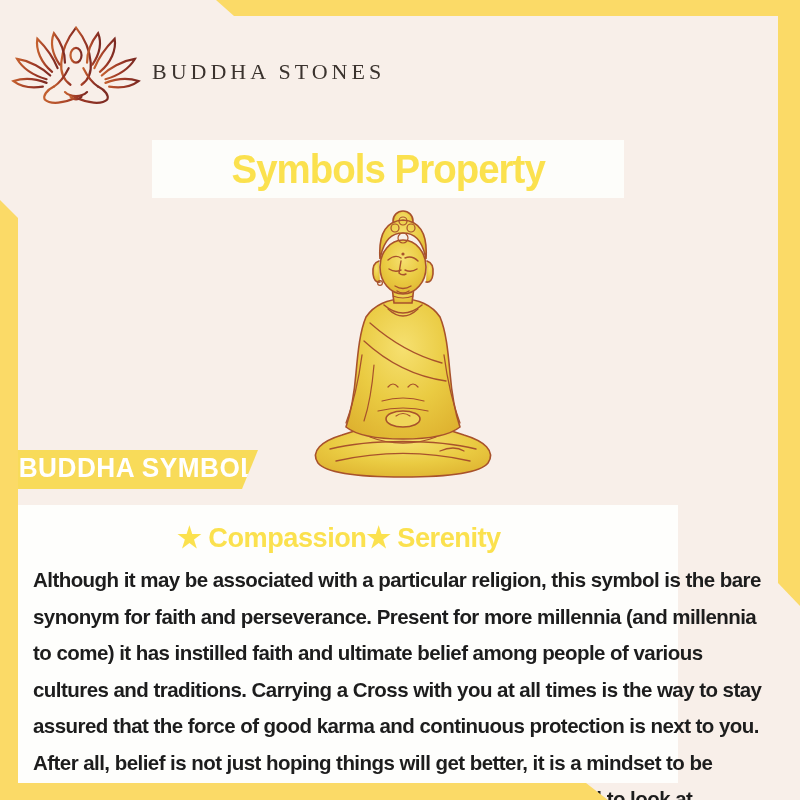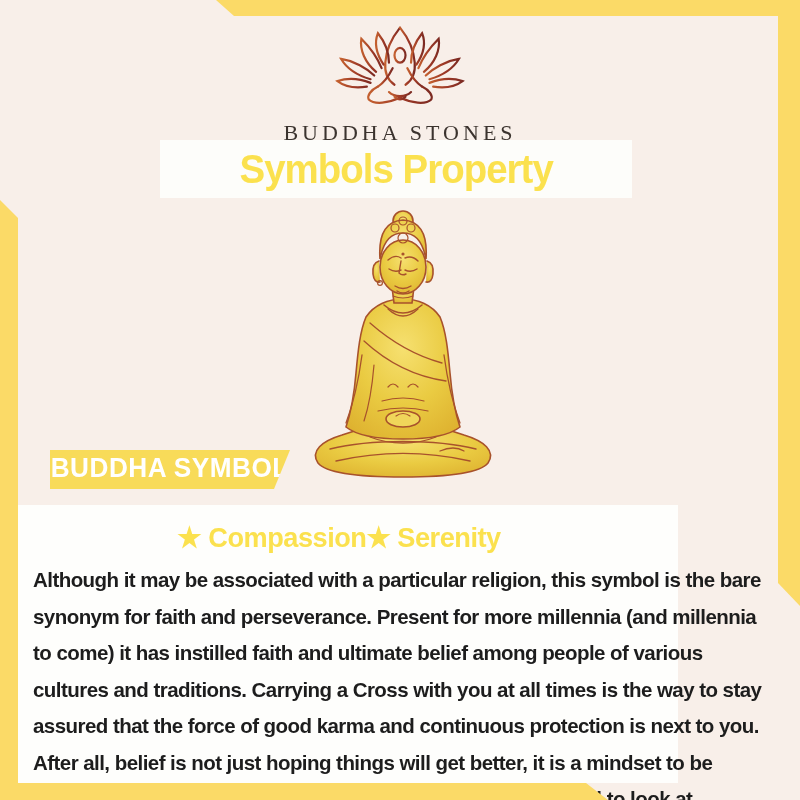--- a/index.html
+++ b/index.html
@@ -14,38 +14,38 @@
     clip-path:polygon(216px 0,800px 0,800px 16px,234px 16px);}
   .frame-right{left:778px;top:0;width:22px;height:606px;
     clip-path:polygon(0 0,22px 0,22px 606px,0 583px);}
   .frame-left{left:0;top:200px;width:18px;height:600px;
     clip-path:polygon(0 0,18px 18px,18px 600px,0 600px);}
   .frame-bottom{left:0;top:783px;width:620px;height:17px;
     clip-path:polygon(0 0,586px 0,608px 17px,0 17px);}
 
   
   .logo-wrap{position:absolute;left:0;top:24px;width:800px;display:flex;
-    flex-direction:column;align-items:center;z-index:2;}
+    flex-direction:row;align-items:center;z-index:2;}
   .logo-svg{width:152px;height:92px;display:block;}
   .brand-name{margin-top:4px;font-family:"Liberation Serif", serif;
     font-size:22px;letter-spacing:4px;color:#3b332e;font-weight:500;}
 
   
-  .title-banner{position:absolute;left:160px;top:140px;width:472px;height:58px;
+  .title-banner{position:absolute;left:152px;top:140px;width:472px;height:58px;
     background:#fdfdfa;display:flex;align-items:center;justify-content:center;z-index:2;}
   .title-text{color:#fbe14e;font-size:40px;font-weight:bold;letter-spacing:-1px;
     transform:scaleX(.96);white-space:nowrap;}
 
   
   .buddha-wrap{position:absolute;left:300px;top:205px;width:206px;height:282px;z-index:2;}
 
   
   .label-ribbon{position:absolute;left:18px;top:450px;width:240px;height:39px;
     background:#f8db59;clip-path:polygon(0 0,240px 0,224px 39px,0 39px);
-    display:flex;align-items:center;justify-content:center;z-index:4;margin-left:32px;}
+    display:flex;align-items:center;justify-content:center;z-index:4;}
   .label-text{color:#ffffff;font-size:27px;font-weight:600;letter-spacing:.5px;
     transform:scaleX(.97);white-space:nowrap;padding-bottom:2px;}
 
   
   .content{position:absolute;left:0;top:505px;width:678px;height:278px;
     background:#fefefc;z-index:3;}
   .props-line{position:absolute;left:0;top:16px;width:100%;text-align:center;
     color:#fbe14e;font-size:28px;font-weight:bold;letter-spacing:-.5px;
     transform:scaleX(.97);white-space:nowrap;}
   .description{position:absolute;left:33px;top:57px;width:742px;

